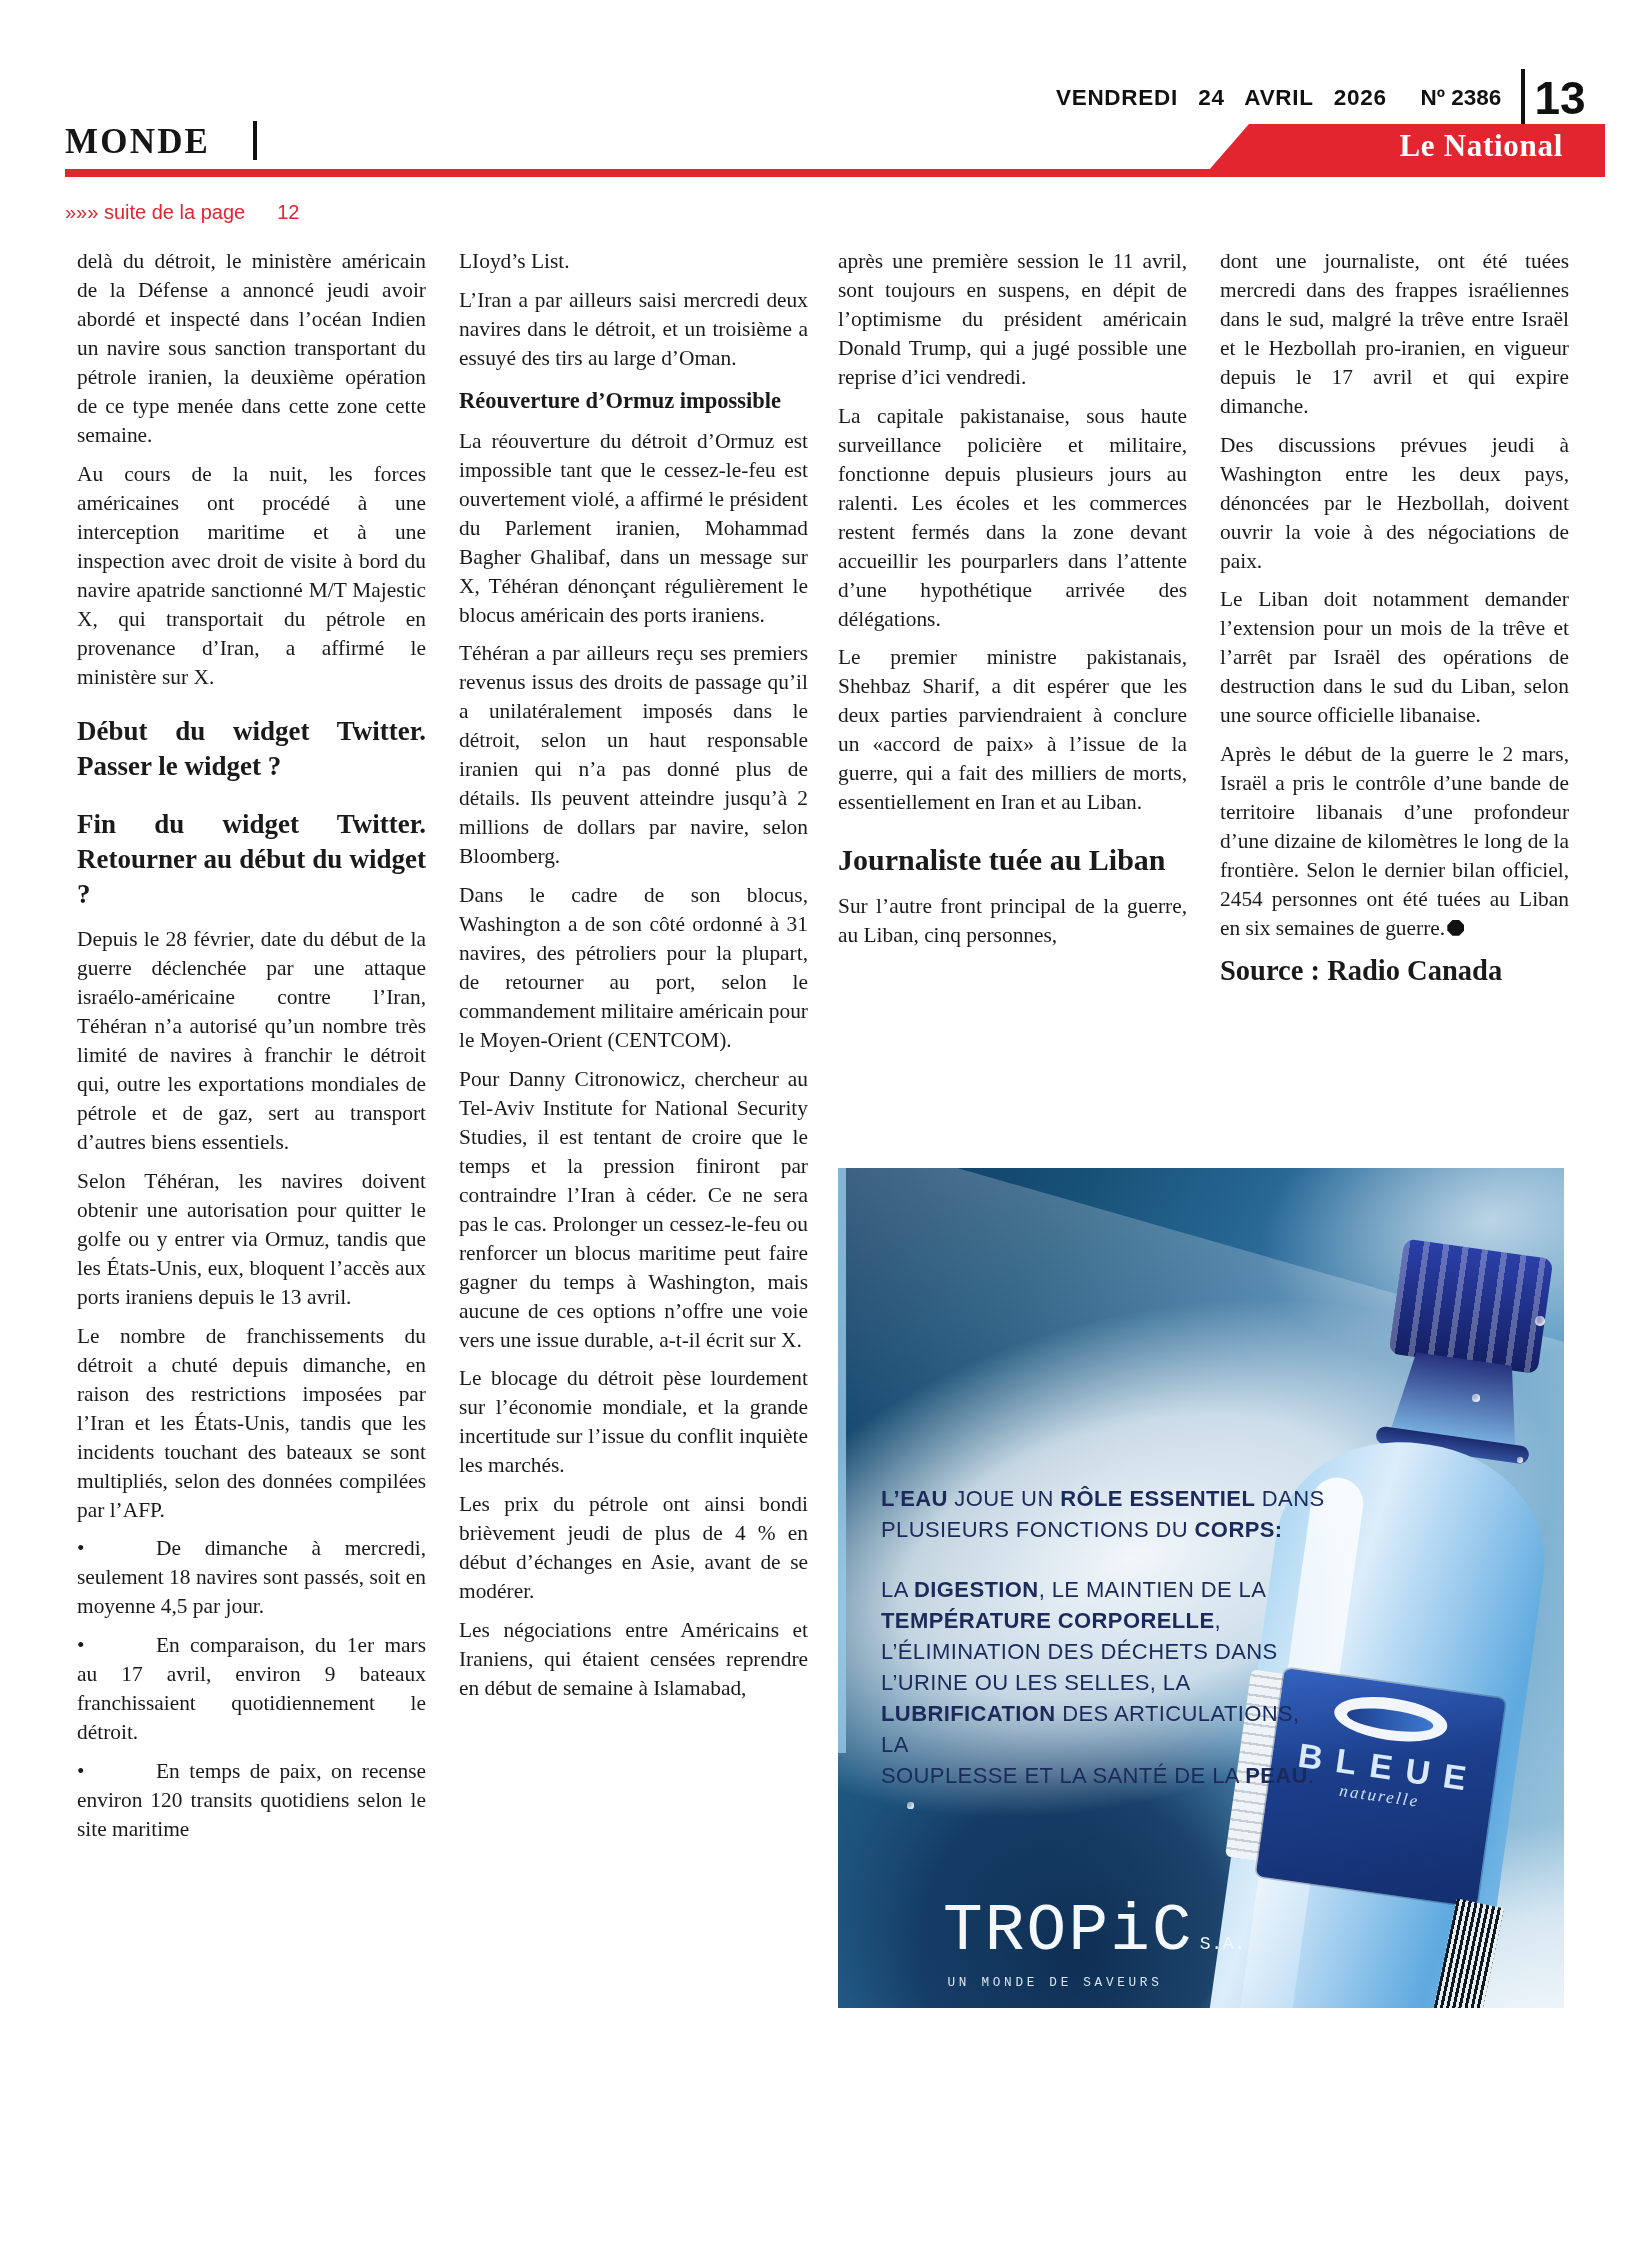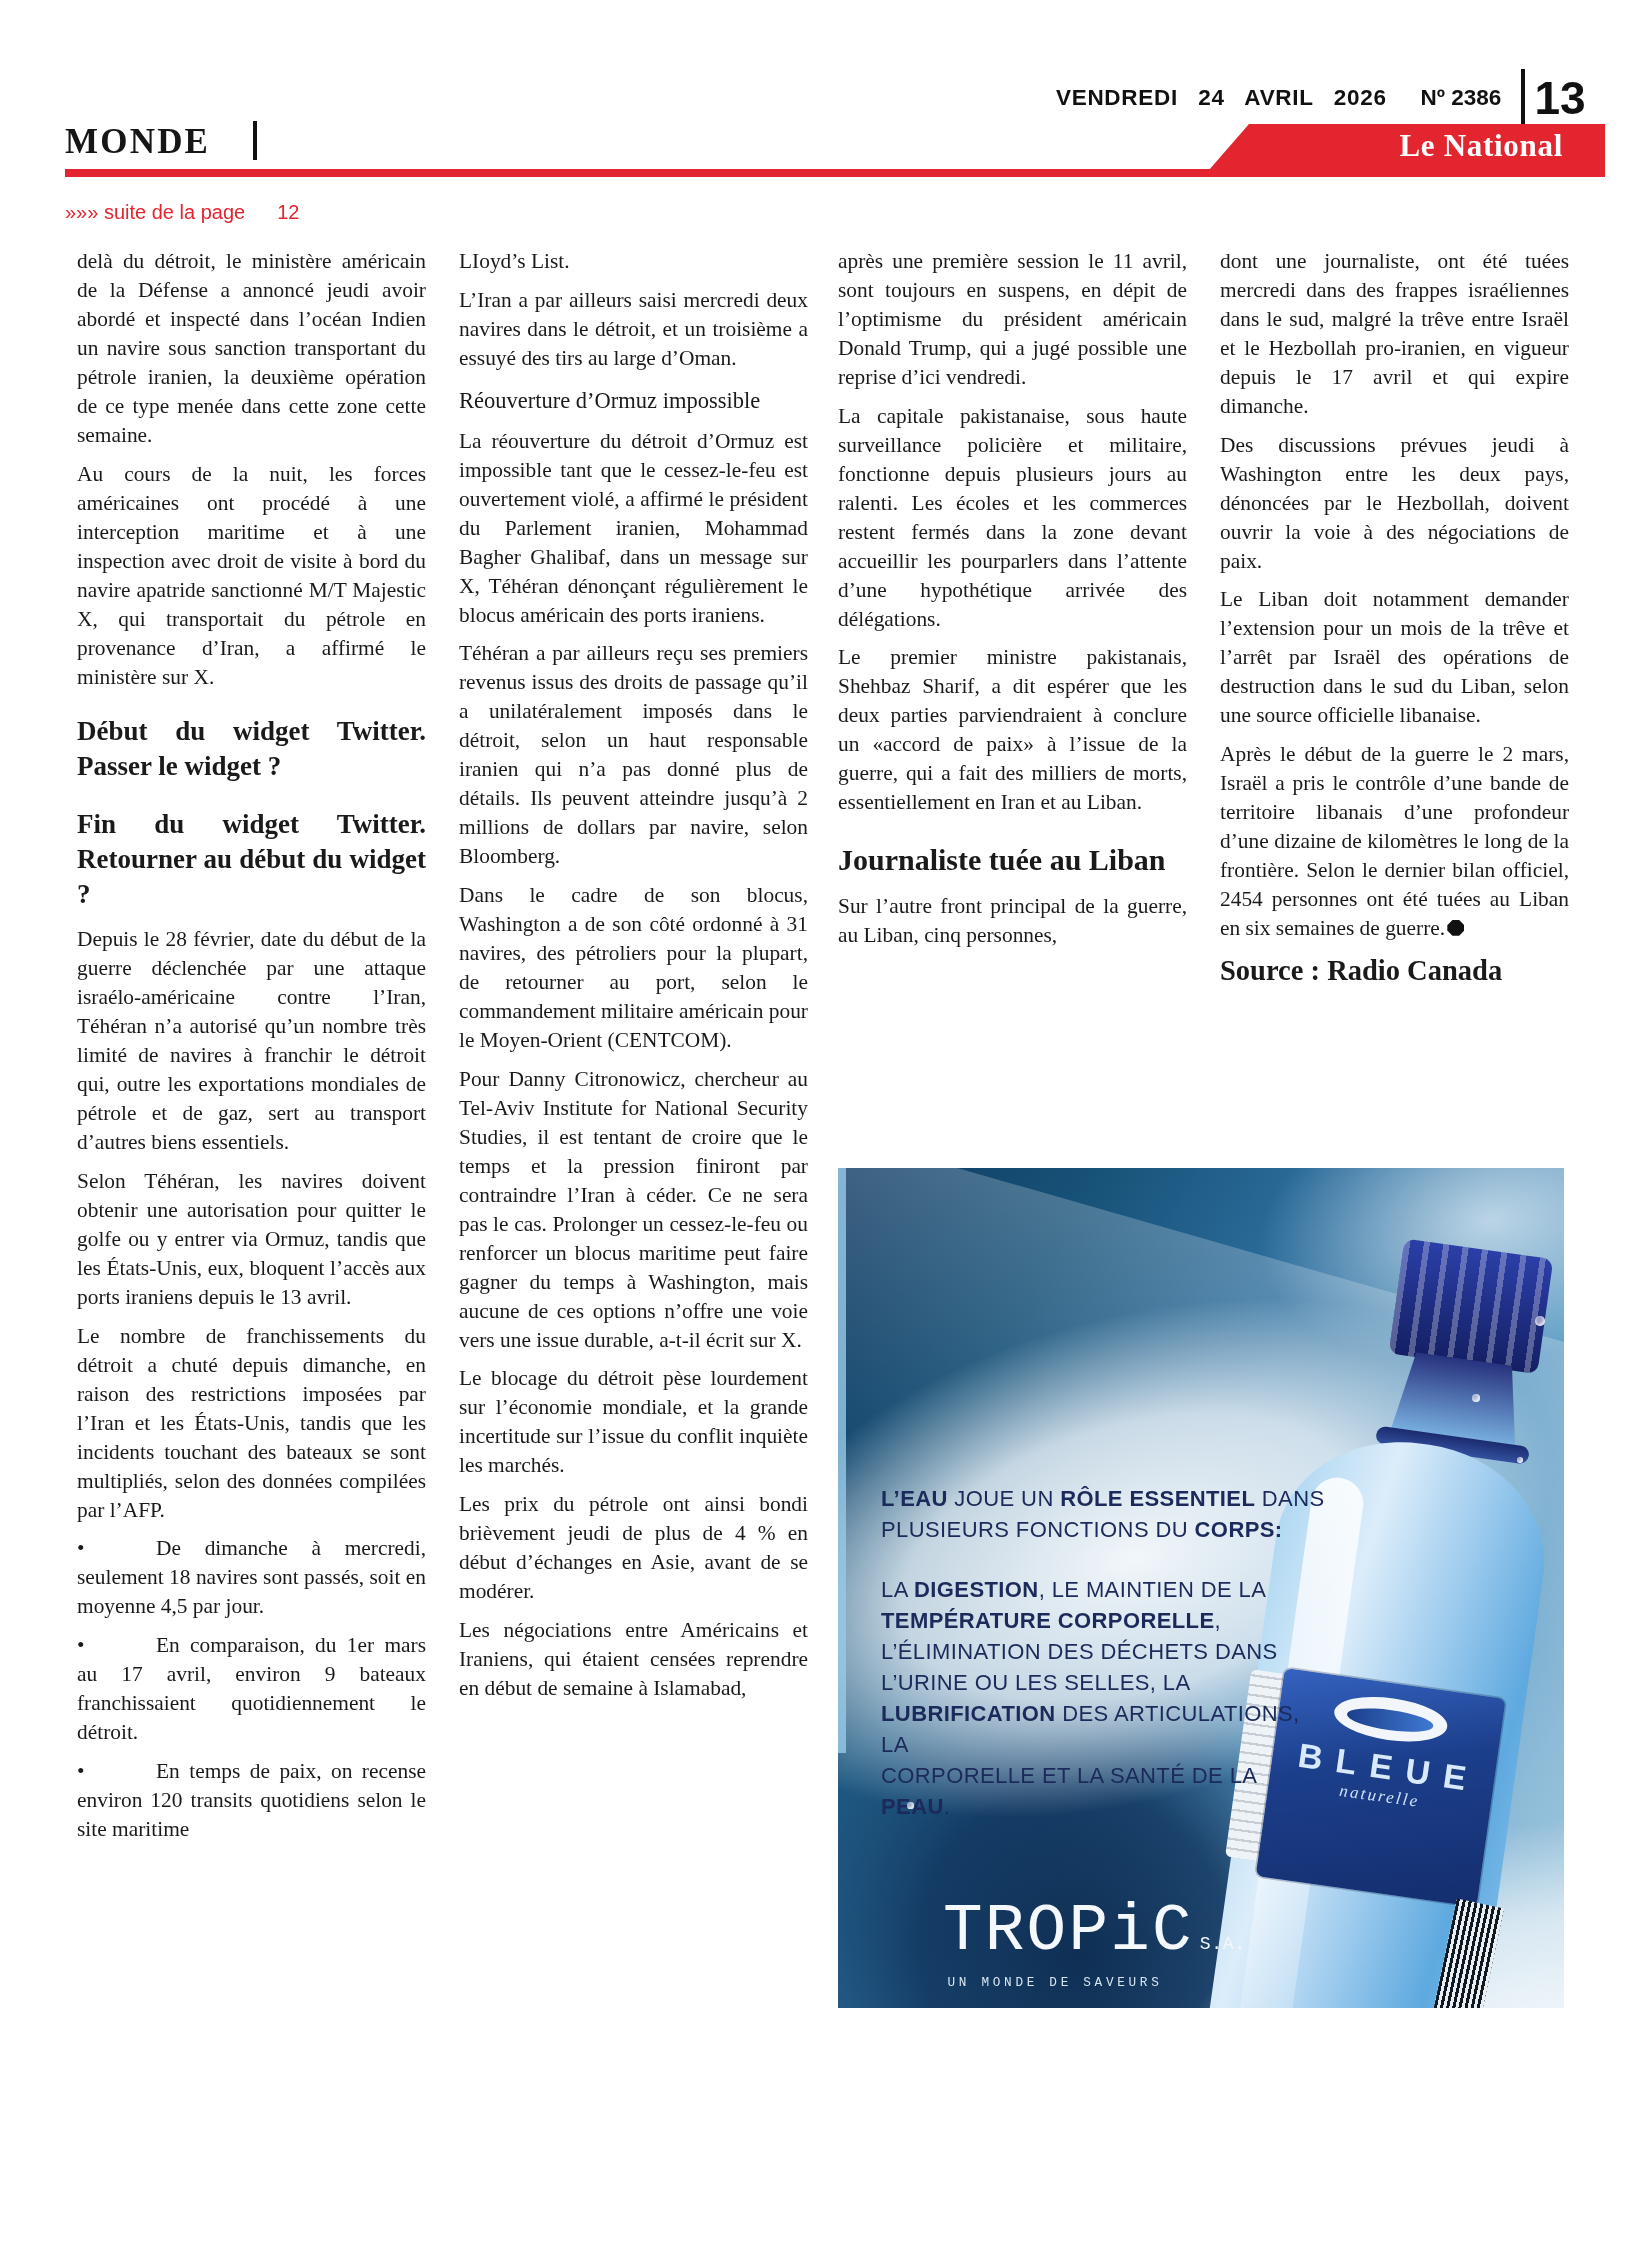--- a/index.html
+++ b/index.html
@@ -28,21 +28,21 @@
                 font-size:20px;color:#e32530;}
   .continuation .pg{margin-left:32px;}
 
   
   .col{position:absolute;top:247px;width:349px;font-size:21.4px;line-height:29px;
        text-align:justify;color:#1a1a1a;}
   .col-1{left:77px;} .col-2{left:459px;} .col-3{left:838px;} .col-4{left:1220px;}
   .para{margin:0 0 9.7px 0;}
   .head{font-weight:bold;font-size:27px;line-height:35px;margin:22.5px 0 13.5px 0;text-align:justify;}
   .col-3 .head{font-size:30px;line-height:39px;}
-  .subhead{font-size:22.5px;line-height:30px;margin:13.5px 0 10.5px 0;}
+  .subhead{font-size:22.5px;line-height:30px;margin:13.5px 0 10.5px 0;font-weight:bold;}
   .source-line{font-weight:bold;font-size:28.5px;margin-top:13px;}
   .bullet-mark{display:inline-block;width:79px;}
   .end-mark{display:inline-block;width:17px;height:15.7px;background:#111;margin-left:2.2px;
             vertical-align:-0.7px;
             clip-path:polygon(30% 0,70% 0,100% 33%,100% 67%,70% 100%,30% 100%,0 67%,0 33%);}
 
   
   .ad{position:absolute;left:838px;top:1168px;width:726px;height:1039px;overflow:hidden;
       background:linear-gradient(118deg,#0e3a62 0%,#175177 20%,#2e6f9e 40%,#5f9cc4 62%,
                  #8ebcd8 80%,#aecfe2 100%);}
@@ -197,21 +197,21 @@
           <div class="ad-line"><span class="b">L’EAU</span><span> JOUE UN </span><span class="b">RÔLE ESSENTIEL</span><span> DANS</span></div>
           <div class="ad-line"><span>PLUSIEURS FONCTIONS DU </span><span class="b">CORPS:</span></div>
         </div>
       <div class="ad-gap"></div>
       <div>
           <div class="ad-line"><span>LA </span><span class="b">DIGESTION</span><span>, LE MAINTIEN DE LA</span></div>
           <div class="ad-line"><span class="b">TEMPÉRATURE CORPORELLE</span><span>,</span></div>
           <div class="ad-line"><span>L’ÉLIMINATION DES DÉCHETS DANS</span></div>
           <div class="ad-line"><span>L’URINE OU LES SELLES, LA</span></div>
           <div class="ad-line"><span class="b">LUBRIFICATION</span><span> DES ARTICULATIONS, LA</span></div>
-          <div class="ad-line"><span>CORPORELLE ET LA SANTÉ DE LA </span><span class="b">PEAU</span><span>.</span></div>
+          <div class="ad-line"><span>SOUPLESSE ET LA SANTÉ DE LA </span><span class="b">PEAU</span><span>.</span></div>
         </div>
     </div>
 
     <div class="tropic">
       <span class="word">TROPiC</span><span class="sa">S.A.</span>
       <div class="tagline">UN MONDE DE SAVEURS</div>
     </div>
 
     <div class="bubble" style="left:45px;top:885px;width:12px;height:12px;"></div>
     <div class="bubble" style="left:84px;top:934px;width:8.2px;height:8.2px;"></div>

